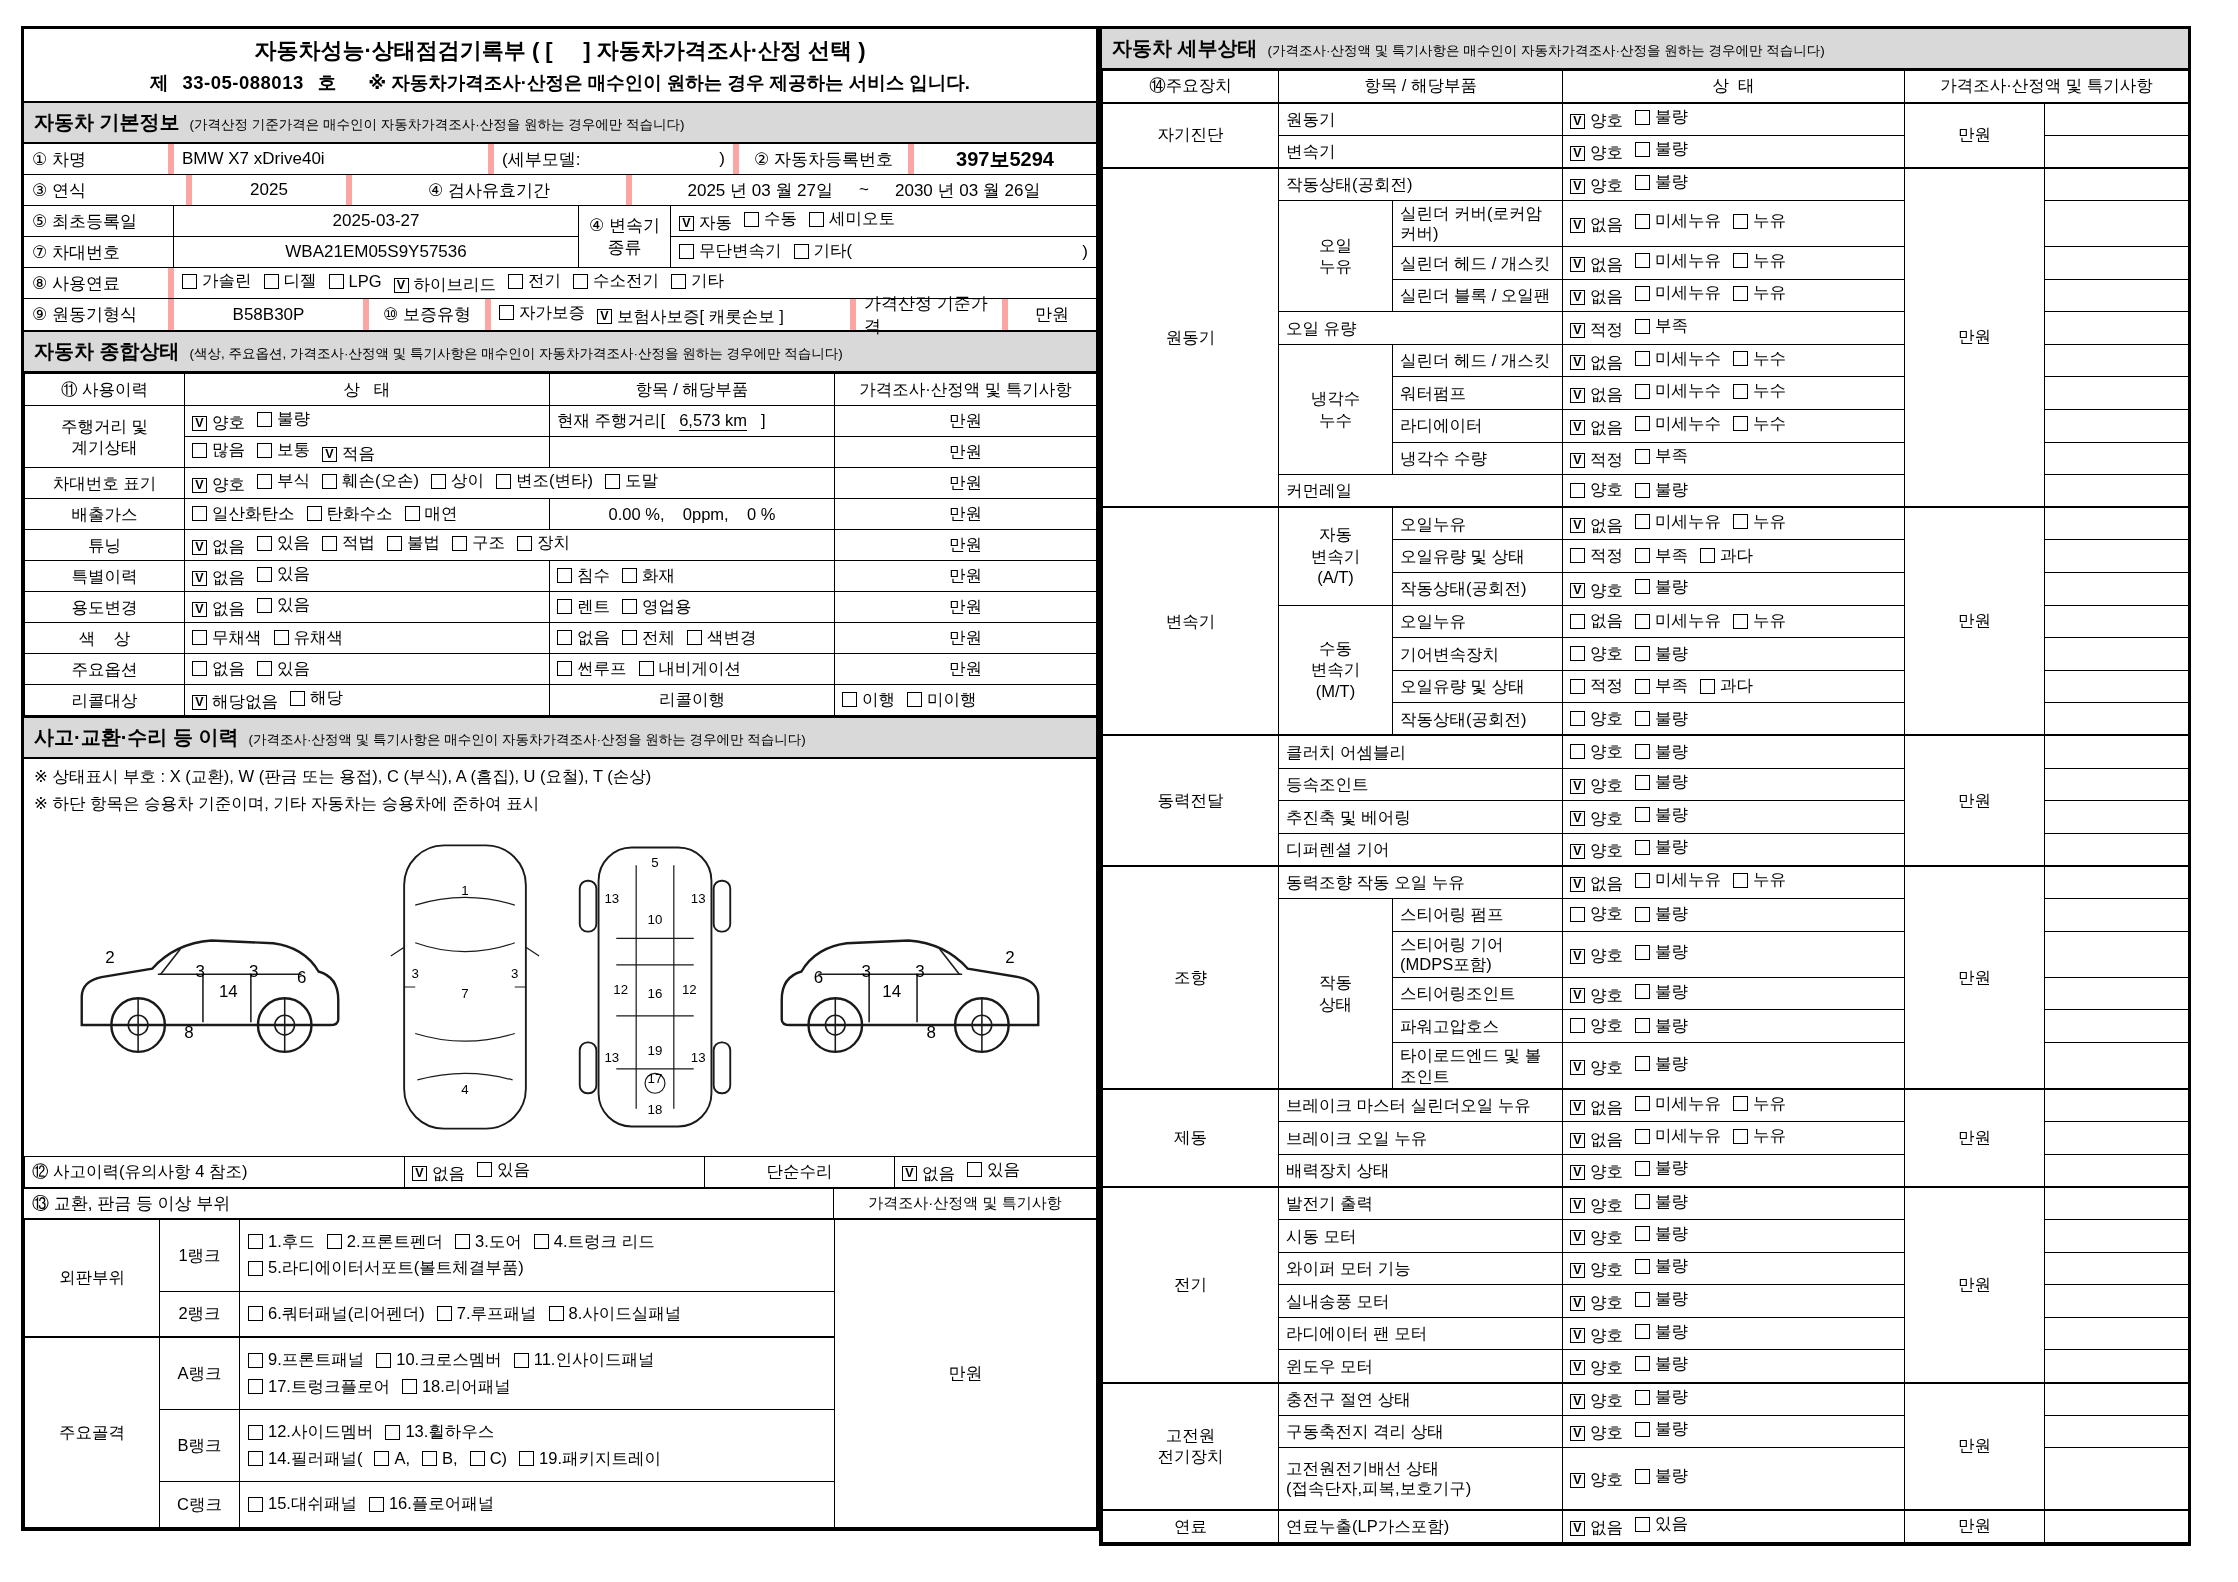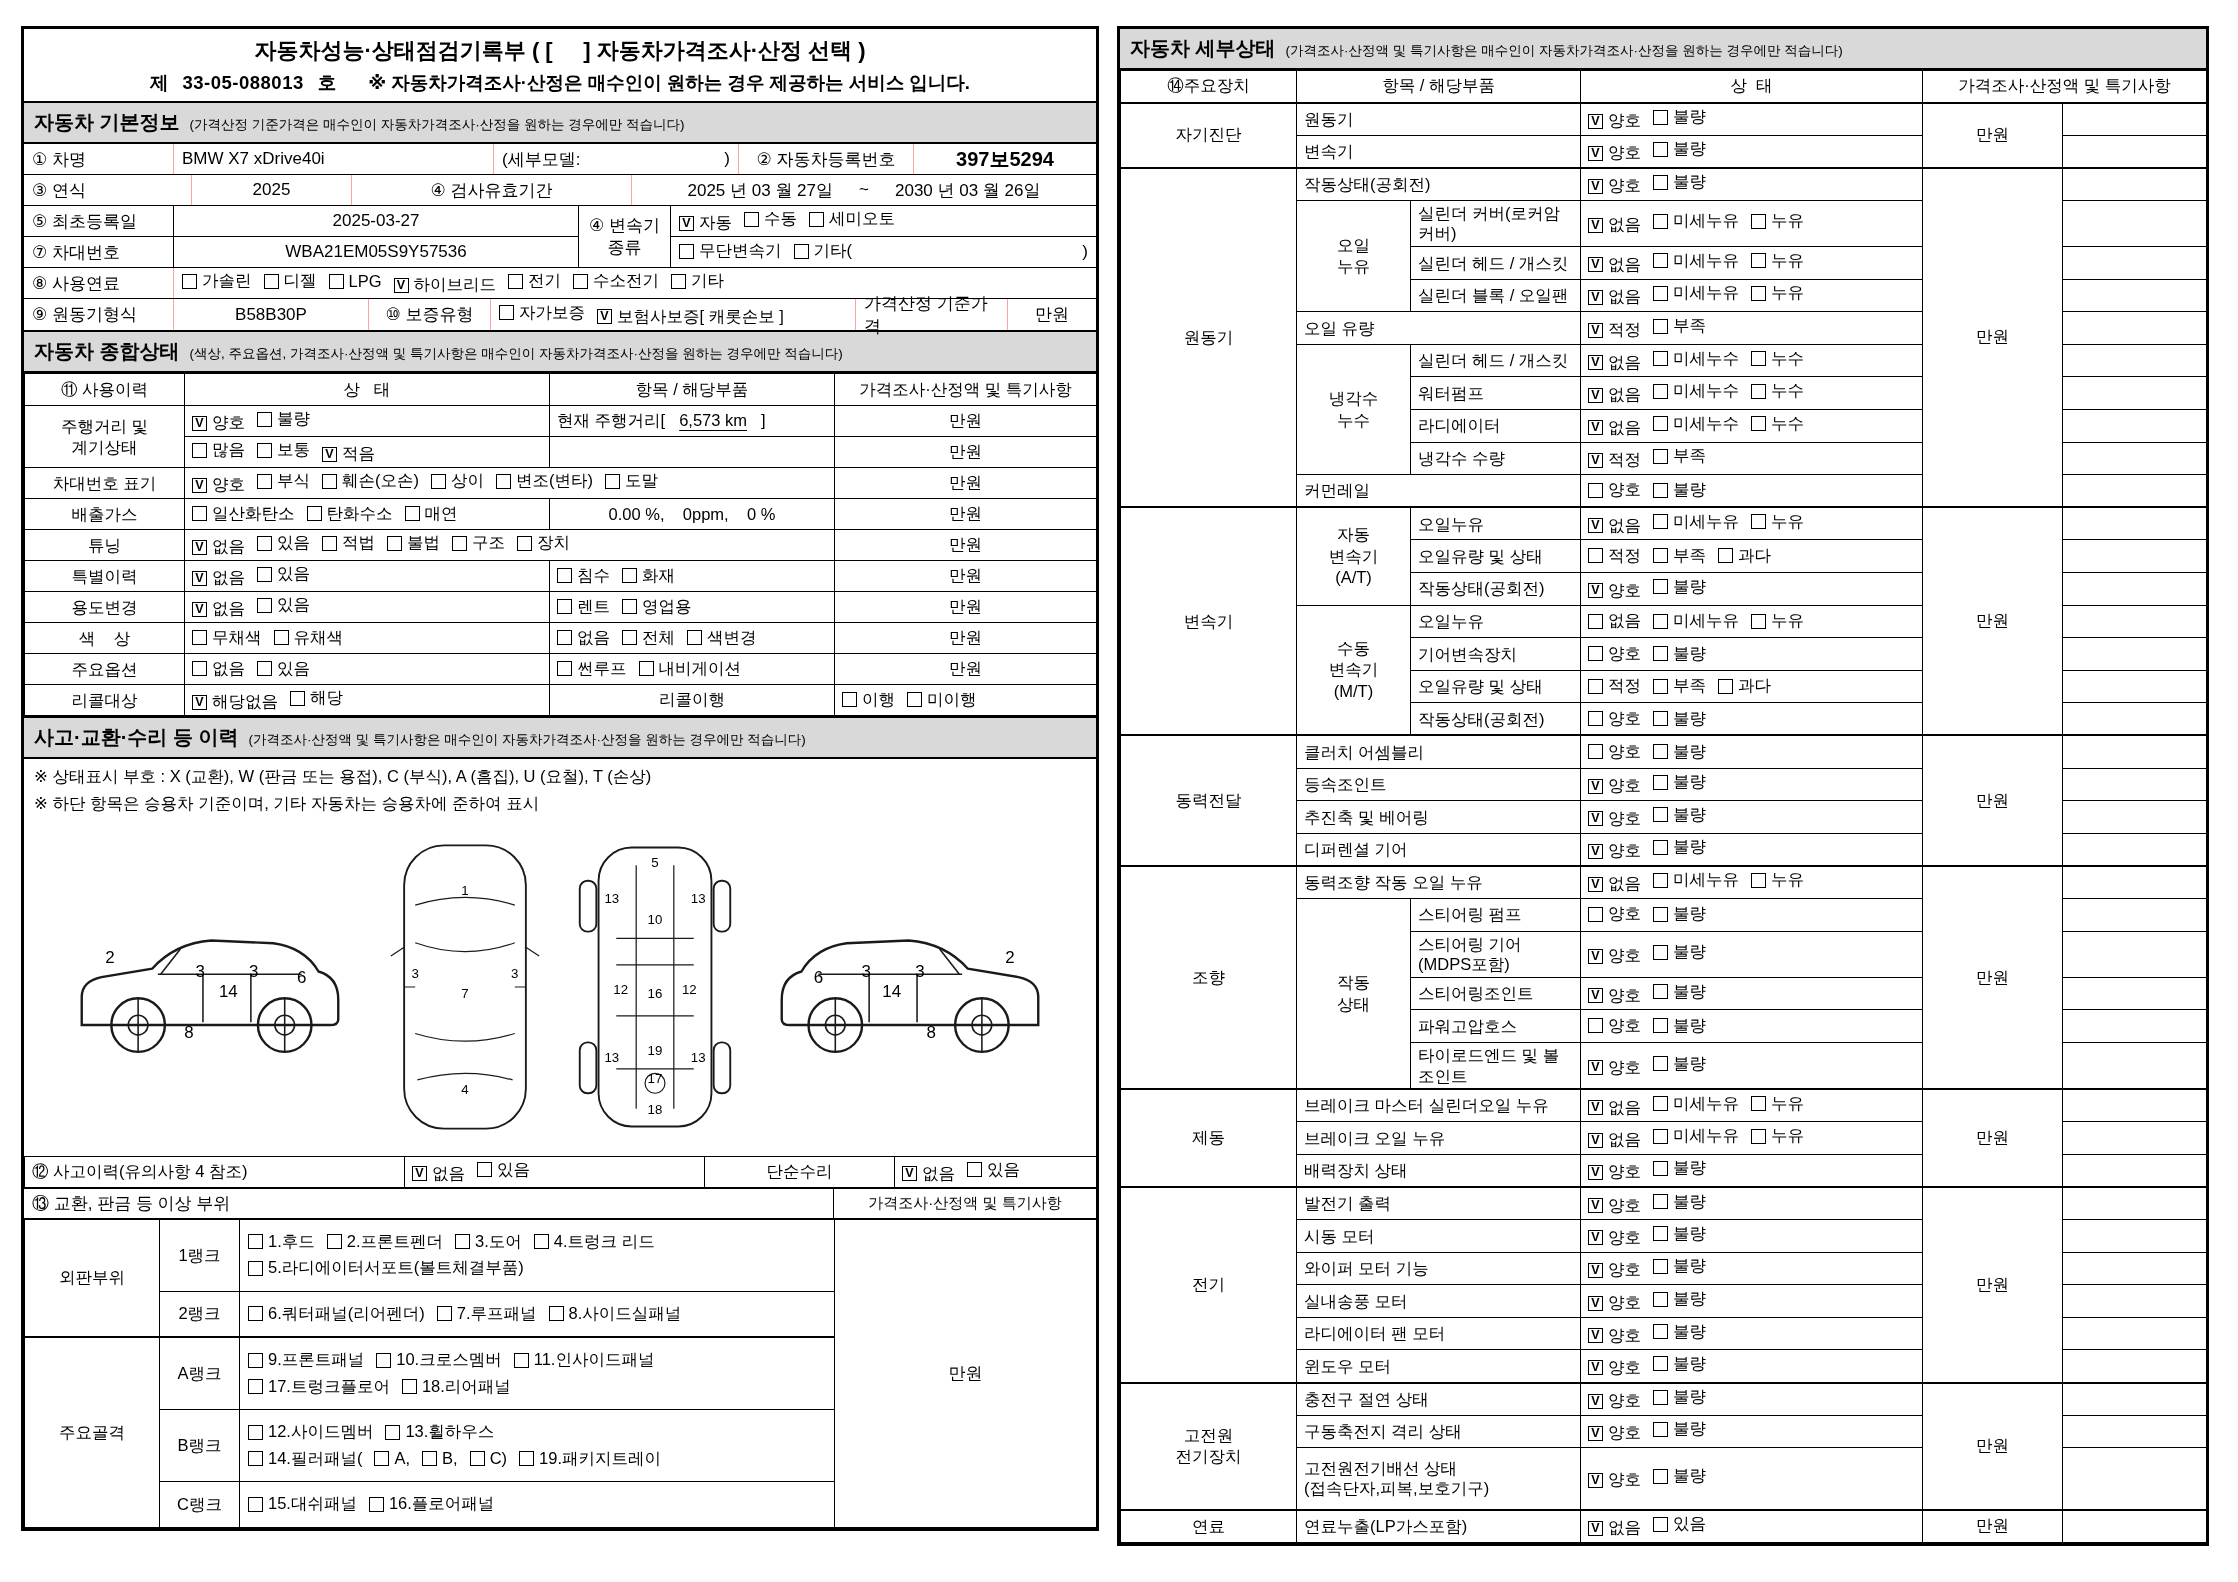--- a/index.html
+++ b/index.html
@@ -1,18 +1,18 @@
 <!DOCTYPE html>
 <html><head>
 <meta charset="utf-8">
 <style>
   *{box-sizing:border-box;margin:0;padding:0;}
   html,body{background:#fff;}
   body{width:2238px;height:1582px;font-family:"Liberation Sans","DejaVu Sans",sans-serif;color:#000;font-size:17px;}
-  .page{width:2238px;height:1582px;padding:26px 21px;display:flex;gap:18px;align-items:flex-start;}
+  .page{width:2238px;height:1582px;padding:26px 21px;display:flex;align-items:flex-start;}
   .panel{border:3px solid #000;background:#fff;}
   .left-panel{width:1078px;}
   .right-panel{width:1092px;}
 
   
   .secbar{background:#d9d9d9;border-top:2px solid #000;border-bottom:2px solid #000;
           padding:6px 10px;display:flex;align-items:baseline;gap:10px;}
   .secbar.first{border-top:none;}
   .secbar .t{font-weight:bold;font-size:20px;white-space:nowrap;}
   .secbar .n{font-size:13.5px;white-space:nowrap;}
@@ -21,21 +21,21 @@
   .titlebox{padding:7px 10px 6px;}
   .tl1{text-align:center;font-weight:bold;font-size:22px;}
   .tl2{display:flex;justify-content:center;align-items:baseline;gap:14px;font-weight:bold;font-size:18.5px;margin-top:4px;}
   .tl2 .docno{letter-spacing:.5px;}
   .tl2 .notice{margin-left:18px;}
 
   
   .brow{display:flex;border-bottom:1px solid #000;height:31px;}
   .brow2{display:flex;border-bottom:1px solid #000;height:62px;}
   .brow.nb{border-bottom:none;}
-  .seg{display:flex;align-items:center;padding:0 8px;border-right:1px solid #fca5a5;}
+  .seg{display:flex;align-items:center;padding:0 8px;border-right:6px solid #fca5a5;}
   .seg.c{justify-content:center;}
   .seg.last{border-right:none;}
   .grow{flex:1 1 auto;}
   .sp{flex:1 1 auto;}
   .bold19{font-weight:bold;font-size:20px;}
   .bcol{display:flex;flex-direction:column;}
   .srow{display:flex;flex:1;border-bottom:1px solid #000;}
   .srow.lastr{border-bottom:none;}
   .srow .seg{border-right:none;}
   .translab{border-left:none;text-align:center;white-space:pre-line;line-height:1.25;}

